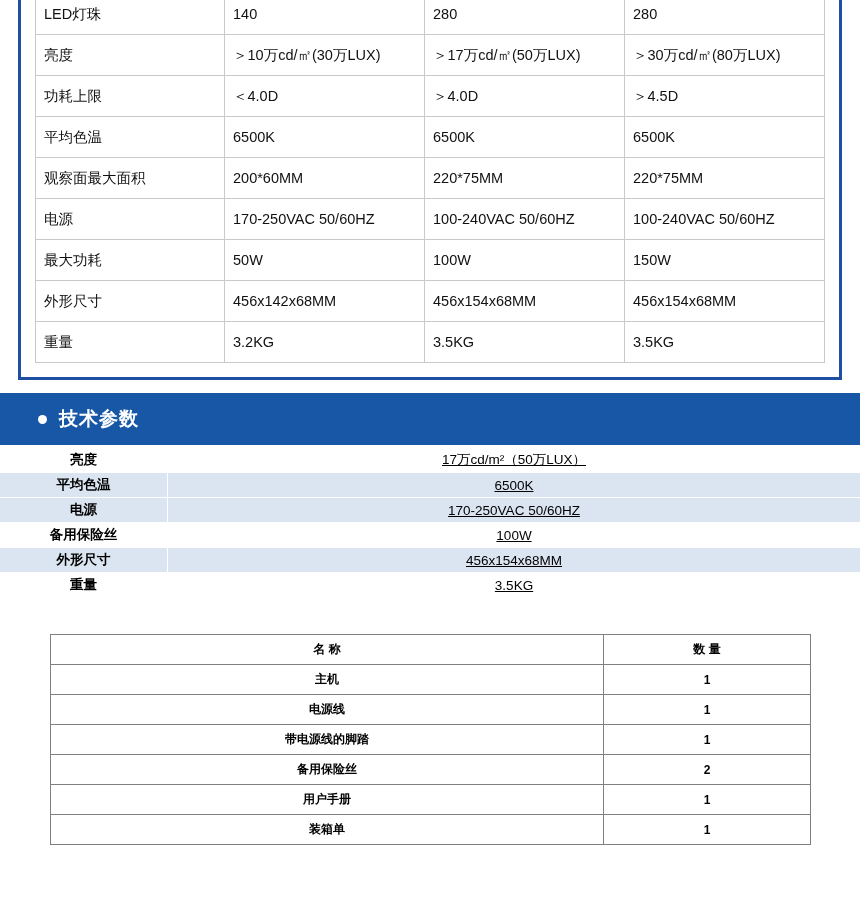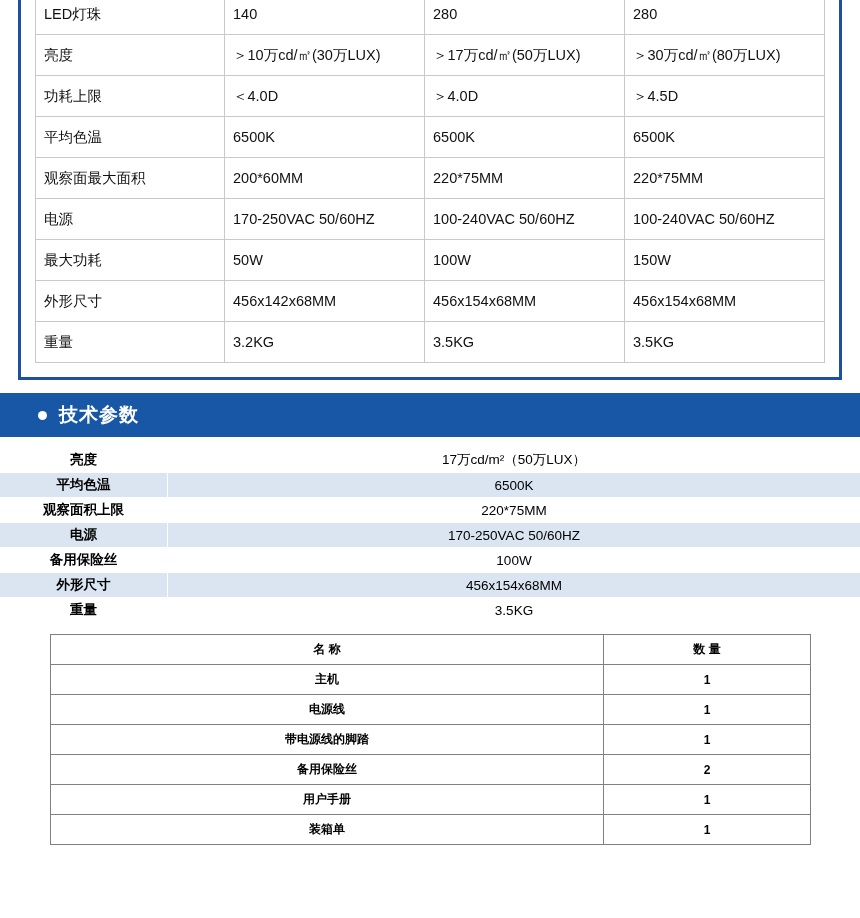--- a/index.html
+++ b/index.html
@@ -45,21 +45,21 @@
   table.cmp td.lbl {
     width: 172px;
   }
 
   
   .blue-header {
     position: absolute;
     left: 0;
     top: 393px;
     width: 860px;
-    height: 44px;
+    height: 52px;
     background: #1757a6;
     color: #ffffff;
     display: flex;
     align-items: center;
     box-sizing: border-box;
     padding-left: 38px;
   }
   .blue-header .dot {
     width: 9px;
     height: 9px;
@@ -95,20 +95,21 @@
   }
   table.spec td.k {
     width: 155px;
     text-align: center;
     font-weight: bold;
     border-left: none;
   }
   table.spec td.v {
     text-align: center;
     border-right: none;
+    text-decoration: underline;
   }
   table.spec tr.odd td { background: #ffffff; }
   table.spec tr.even td { background: #dbe5f1; }
 
   
   .pack-wrap {
     position: absolute;
     left: 50px;
     top: 634px;
     width: 760px;
@@ -204,24 +205,20 @@
   <table class="spec">
     <tbody>
       <tr class="odd">
         <td class="k">亮度</td>
         <td class="v">17万cd/m²（50万LUX）</td>
       </tr>
       <tr class="even">
         <td class="k">平均色温</td>
         <td class="v">6500K</td>
       </tr>
-      <tr class="odd">
-        <td class="k">观察面积上限</td>
-        <td class="v">220*75MM</td>
-      </tr>
       <tr class="even">
         <td class="k">电源</td>
         <td class="v">170-250VAC  50/60HZ</td>
       </tr>
       <tr class="odd">
         <td class="k">备用保险丝</td>
         <td class="v">100W</td>
       </tr>
       <tr class="even">
         <td class="k">外形尺寸</td>

